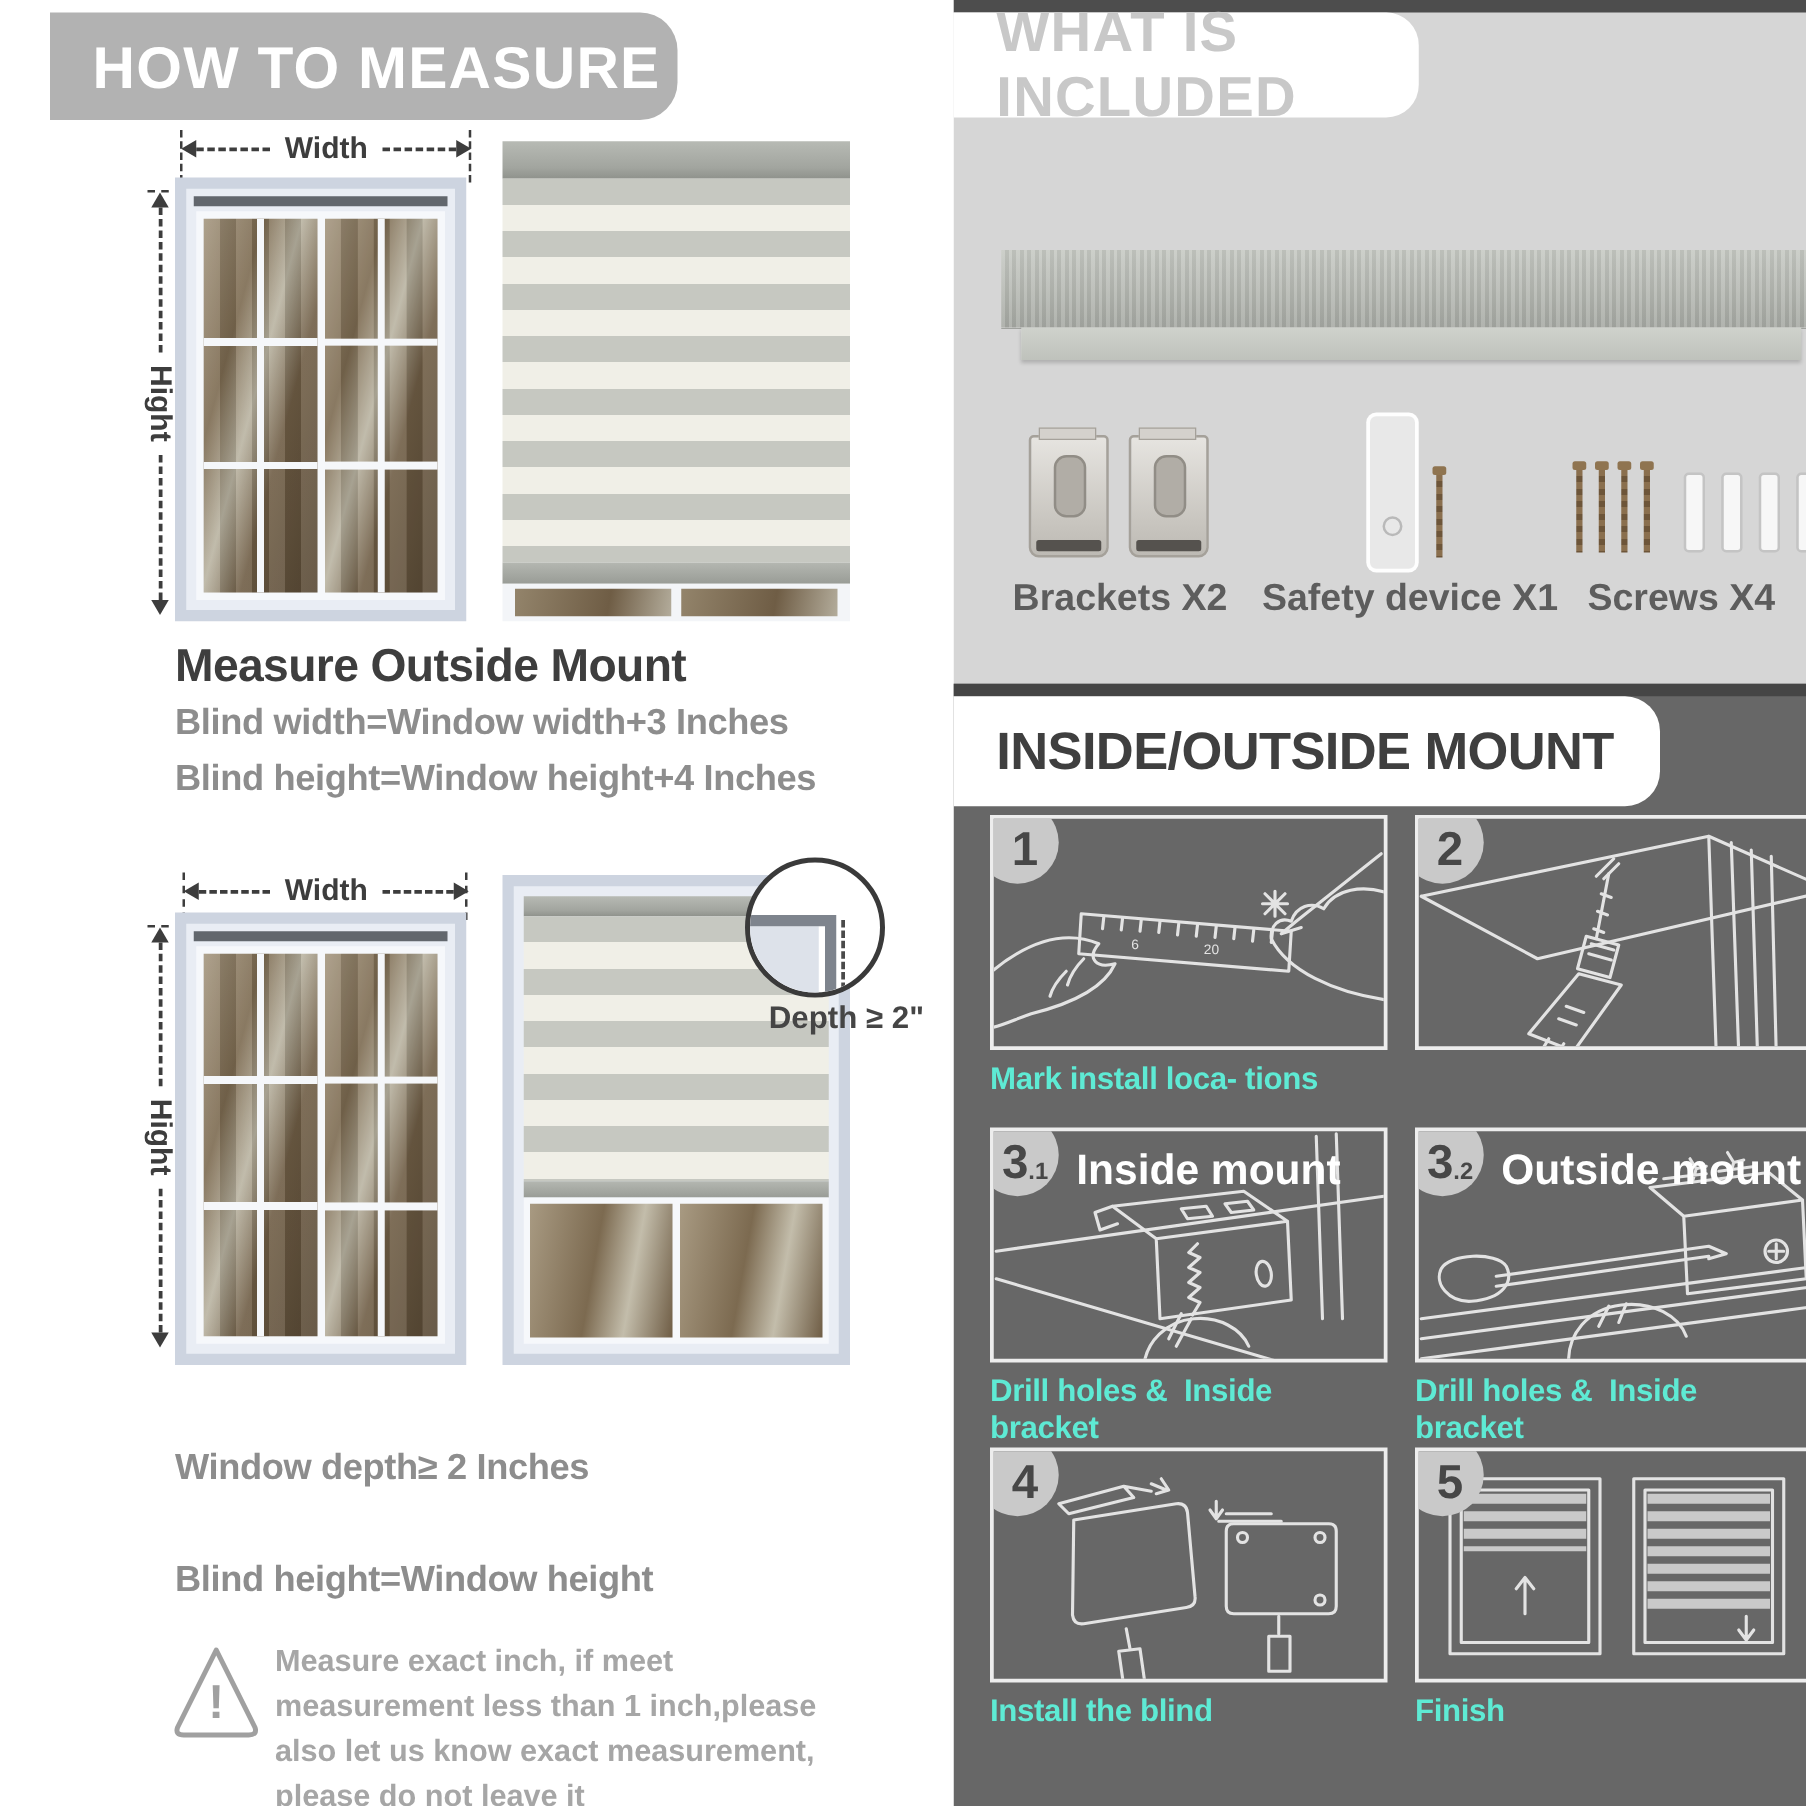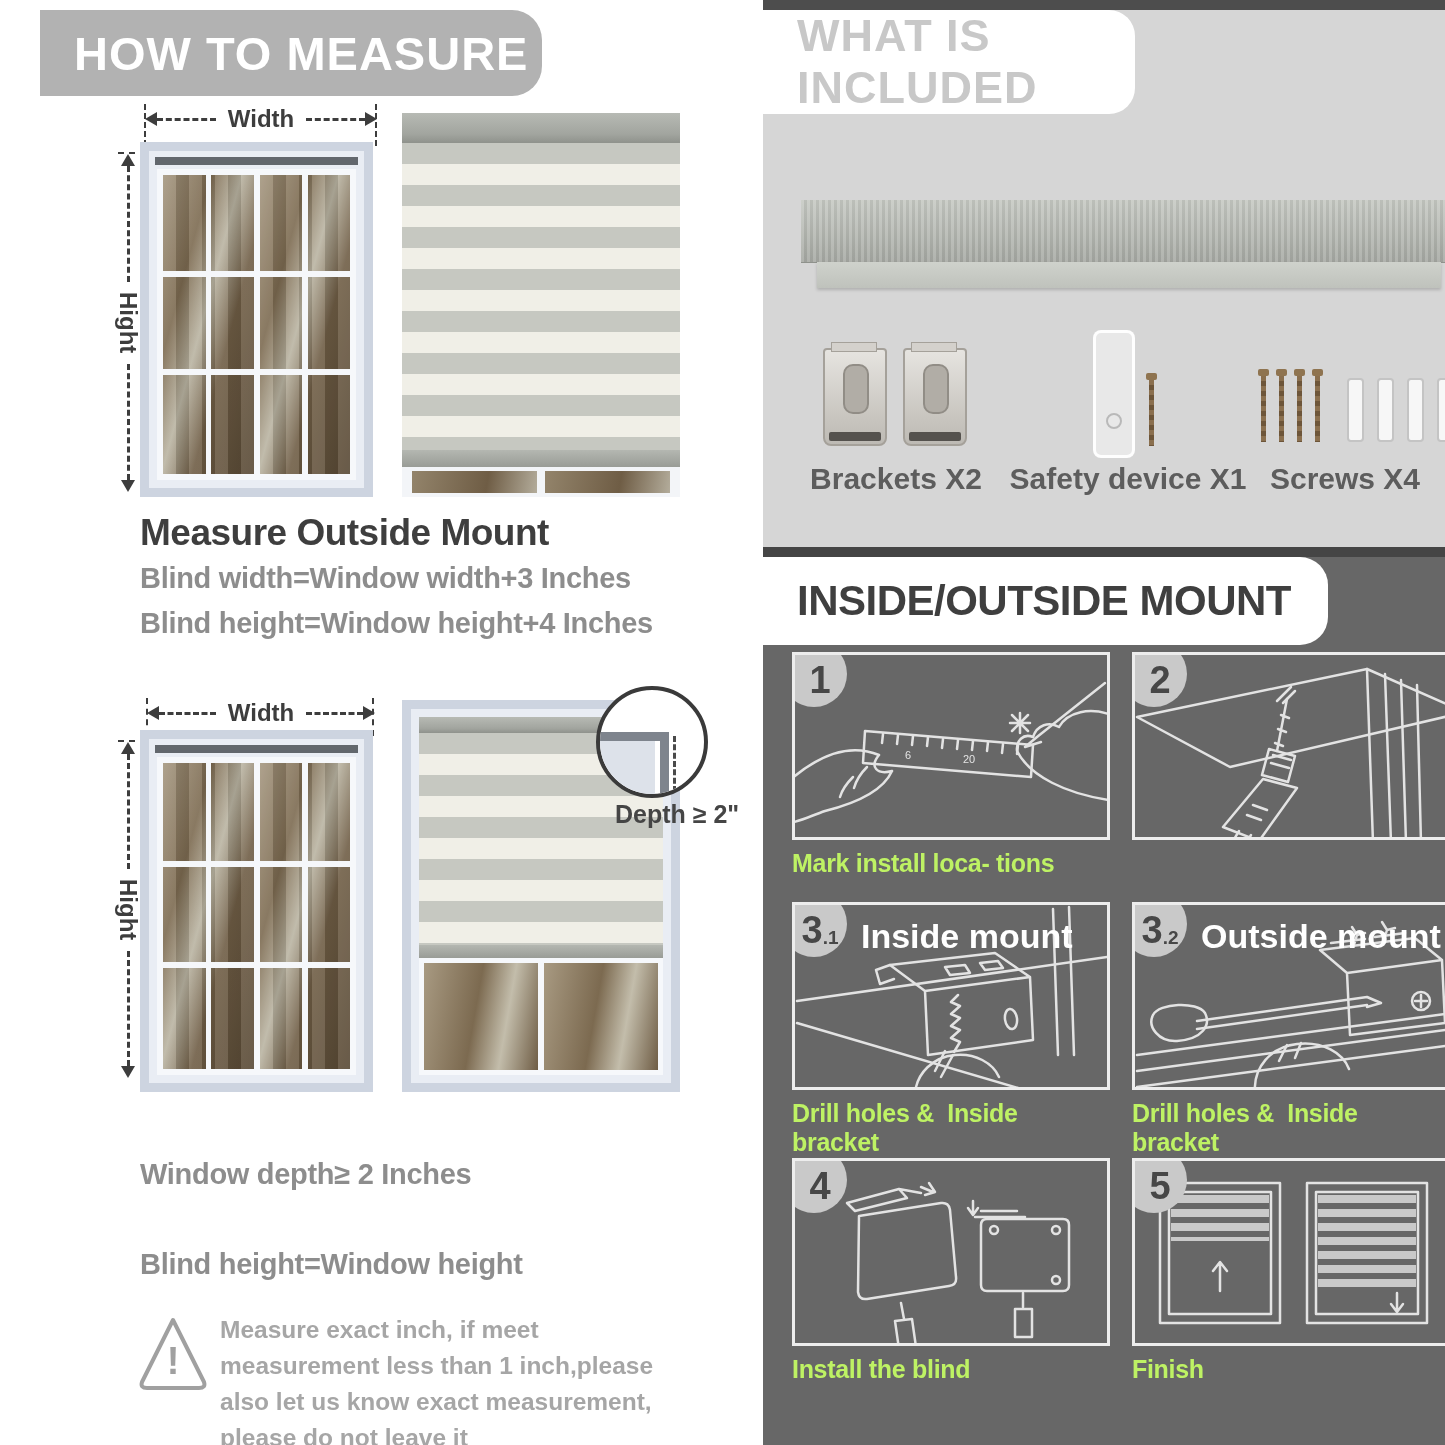--- a/index.html
+++ b/index.html
@@ -57,21 +57,21 @@
   .mag .bar-v{position:absolute;left:58%;top:40%;width:9px;height:68%;background:#7e848d;}
   .mag .fill{position:absolute;left:-8%;top:49%;width:61%;height:60%;background:#dde2ea;}
   .mag .dashl{position:absolute;left:70%;top:44%;height:54%;border-left:3px dashed #4a4a4a;}
   .depth-lbl{font-size:25px;font-weight:bold;color:#454545;}
 
   .warn-text{color:#a6a6a6;font-size:24.5px;font-weight:bold;line-height:36px;}
 
   
   .sec-included{left:723px;top:0;width:722px;height:547px;background:#d6d6d6;}
   .top-bar{left:0;top:0;width:722px;height:10px;background:#4d4d4d;}
-  .pill-included{left:0;top:10px;width:372px;height:104px;background:#fff;border-radius:0 26px 26px 0;display:flex;align-items:center;}
+  .pill-included{left:0;top:10px;width:372px;height:84px;background:#fff;border-radius:0 26px 26px 0;display:flex;align-items:center;}
   .pill-included span{color:#c8c8c8;font-size:45px;font-weight:bold;letter-spacing:1px;padding-left:34px;}
   .product-lbl{left:0;top:138px;width:722px;text-align:center;color:#5d5d5d;font-size:34px;font-weight:bold;}
   .cass-main{left:38px;top:200px;width:648px;height:62px;
     background:repeating-linear-gradient(90deg,rgba(255,255,255,.12) 0 3px,rgba(0,0,0,.05) 3px 6px),
                linear-gradient(180deg,#c6c9c3,#b3b6b0 60%,#a6a9a3);
     box-shadow:0 1px 0 #8f928c;}
   .cass-lip{left:54px;top:262px;width:624px;height:26px;
     background:linear-gradient(180deg,#cfd2cc,#bfc2bc);box-shadow:0 2px 3px rgba(0,0,0,.18);}
   .comp-lbl{top:462px;text-align:center;color:#5d5d5d;font-size:30px;font-weight:bold;}
 
@@ -94,21 +94,21 @@
   .pill-mount{left:0;top:10px;width:565px;height:88px;background:#fff;border-radius:0 28px 28px 0;display:flex;align-items:center;}
   .pill-mount span{color:#3f3f3f;font-size:42px;font-weight:bold;letter-spacing:-0.5px;padding-left:34px;}
 
   .step-cell{position:absolute;width:318px;}
   .step-panel{position:relative;width:318px;height:188px;border:3px solid #ededed;box-sizing:border-box;overflow:hidden;}
   .badge{position:absolute;top:-14px;left:-14px;width:66px;height:66px;border-radius:50%;background:#c9c9c9;
     display:flex;align-items:center;justify-content:center;}
   .badge .n{color:#474747;font-size:38px;font-weight:bold;transform:translate(6px,6px);}
   .badge .s{color:#474747;font-size:19px;font-weight:bold;transform:translate(6px,14px);}
   .p-label{position:absolute;top:12px;left:66px;color:#fff;font-size:34px;font-weight:bold;}
-  .step-caption{margin-top:9px;color:#bef264;font-size:25px;font-weight:bold;white-space:pre-wrap;letter-spacing:-0.3px;}
+  .step-caption{margin-top:9px;color:#5eead4;font-size:25px;font-weight:bold;white-space:pre-wrap;letter-spacing:-0.3px;}
   .art{position:absolute;inset:0;}
   .art svg{display:block;}
 </style>
 </head>
 <body>
 
 <div class="canvas">
 
   <div class="abs banner-left">
     <span>HOW TO MEASURE</span>

